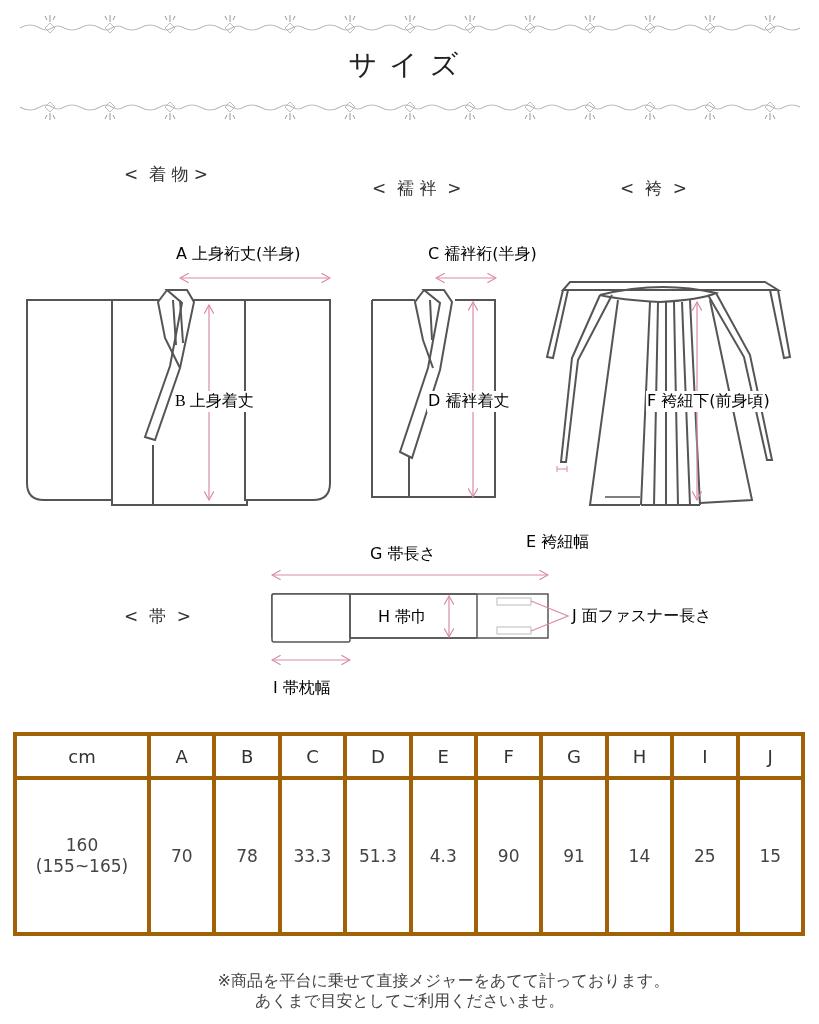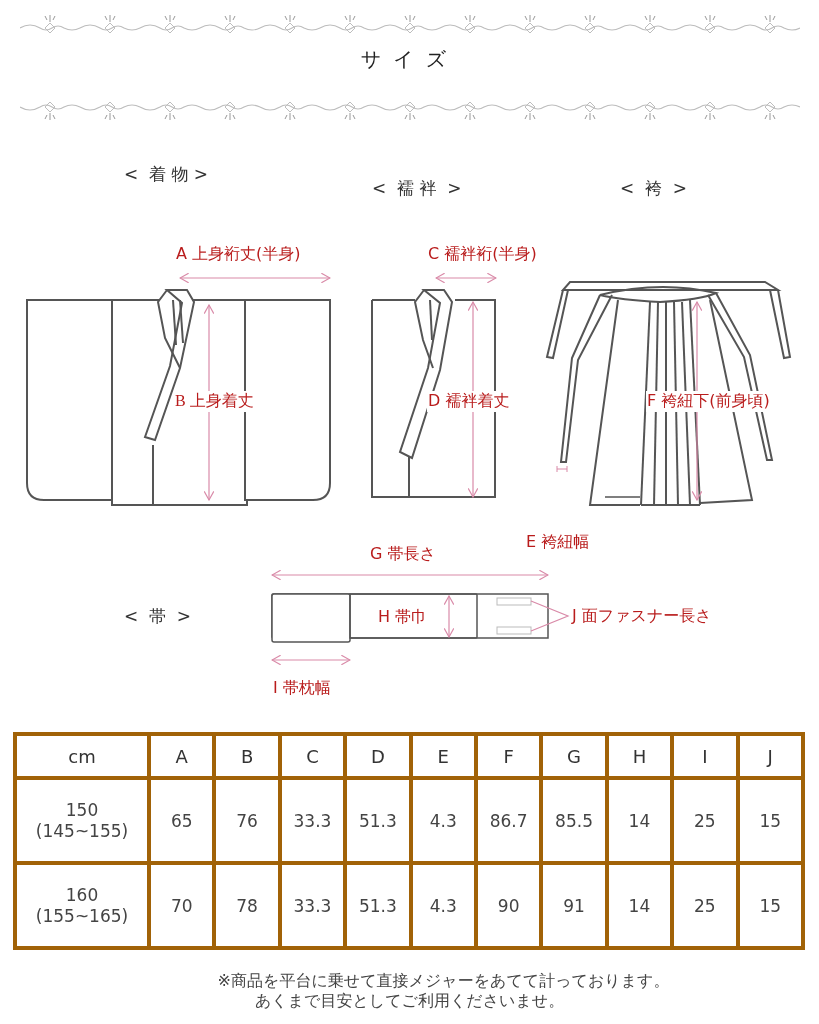--- a/index.html
+++ b/index.html
@@ -1,23 +1,23 @@
 <!DOCTYPE html>
 <html><head>
 <meta charset="utf-8">
 <style>
   html, body { margin:0; padding:0; background:#ffffff; }
   body { width:819px; height:1024px; position:relative; overflow:hidden;
          font-family:"DejaVu Sans", "Liberation Sans", sans-serif; color:#333; }
   .ornament { position:absolute; left:20px; width:780px; height:30px; }
   .title { position:absolute; left:0; width:819px; top:46px; text-align:center;
-           font-family:"DejaVu Serif", "Liberation Serif", serif; font-size:20px;
+           font-family:"DejaVu Serif", "Liberation Serif", serif; font-size:28px;
            letter-spacing:12px; color:#222; }
   .section-label { position:absolute; font-size:17px; color:#333; white-space:pre; }
-  .lbl { position:absolute; font-size:16px; color:#b91c1c; white-space:nowrap; background:transparent; }
+  .lbl { position:absolute; font-size:16px; color:#000000; white-space:nowrap; background:transparent; }
   .lbl-bg { background:#fff; padding:0 1px; }
   svg.draw { position:absolute; left:0; top:0; }
   table.size { position:absolute; left:13px; top:732px; width:792px; height:204px;
                border-collapse:collapse; font-size:17px; color:#444; table-layout:fixed; }
   table.size td, table.size th { border:4px solid #a16207; text-align:center; font-weight:normal; padding:0; }
   table.size thead th { height:40px; font-size:18px; color:#333; }
   table.size tbody td { height:81px; }
   .row-size { line-height:21px; }
   .note { position:absolute; left:0; width:819px; text-align:center; font-size:16px; color:#444; line-height:26px; }
 </style>
@@ -172,36 +172,20 @@
       <th>F</th>
       <th>G</th>
       <th>H</th>
       <th>I</th>
       <th>J</th>
     </tr>
   </thead>
   <tbody>
     <tr>
       <td class="row-size">
-        <div>150</div>
-        <div>(145~155)</div>
-      </td>
-      <td>65</td>
-      <td>76</td>
-      <td>33.3</td>
-      <td>51.3</td>
-      <td>4.3</td>
-      <td>86.7</td>
-      <td>85.5</td>
-      <td>14</td>
-      <td>25</td>
-      <td>15</td>
-    </tr>
-    <tr>
-      <td class="row-size">
         <div>160</div>
         <div>(155~165)</div>
       </td>
       <td>70</td>
       <td>78</td>
       <td>33.3</td>
       <td>51.3</td>
       <td>4.3</td>
       <td>90</td>
       <td>91</td>

